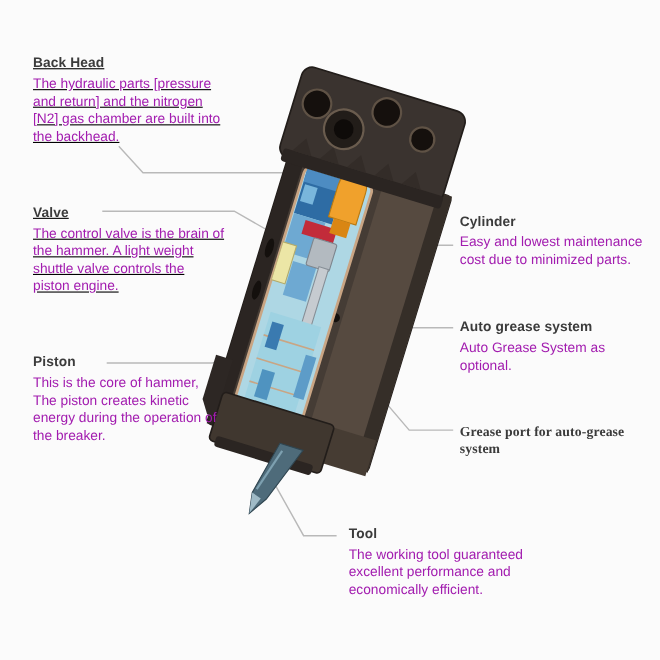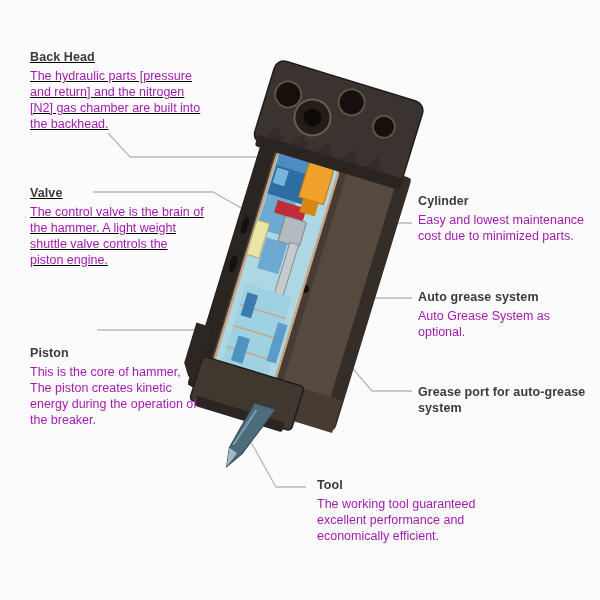--- a/index.html
+++ b/index.html
@@ -14,24 +14,24 @@
   .lbl-title{
     font-size:12.5px;font-weight:700;color:#3b3b3b;line-height:16px;
     white-space:pre-line;margin:0 0 3px 0;letter-spacing:.1px;
   }
   .lbl-desc{
     font-size:12.5px;font-weight:400;color:#a21caf;line-height:16px;
     white-space:pre-line;
   }
   .lb-backhead{left:30px;top:49px;width:175px;text-decoration:underline;}
   .lb-valve{left:30px;top:185px;width:175px;text-decoration:underline;}
-  .lb-piston{left:30px;top:321px;width:180px;margin-top:24px;}
+  .lb-piston{left:30px;top:321px;width:180px;}
   .lb-cylinder{left:418px;top:193px;width:178px;}
   .lb-autogrease{left:418px;top:289px;width:172px;}
-  .lb-greaseport{left:418px;top:384px;width:178px;}
+  .lb-greaseport{left:418px;top:384px;width:178px;font-family:Liberation Serif, serif;}
   .lb-tool{left:317px;top:453px;width:205px;margin-top:24px;}
 </style>
 </head>
 <body>
 
 <div class="canvas">
 
   <svg class="illus" viewBox="0 0 600 600" aria-hidden="true">
 
     <g stroke="#b9b9b9" stroke-width="1.3" fill="none">

